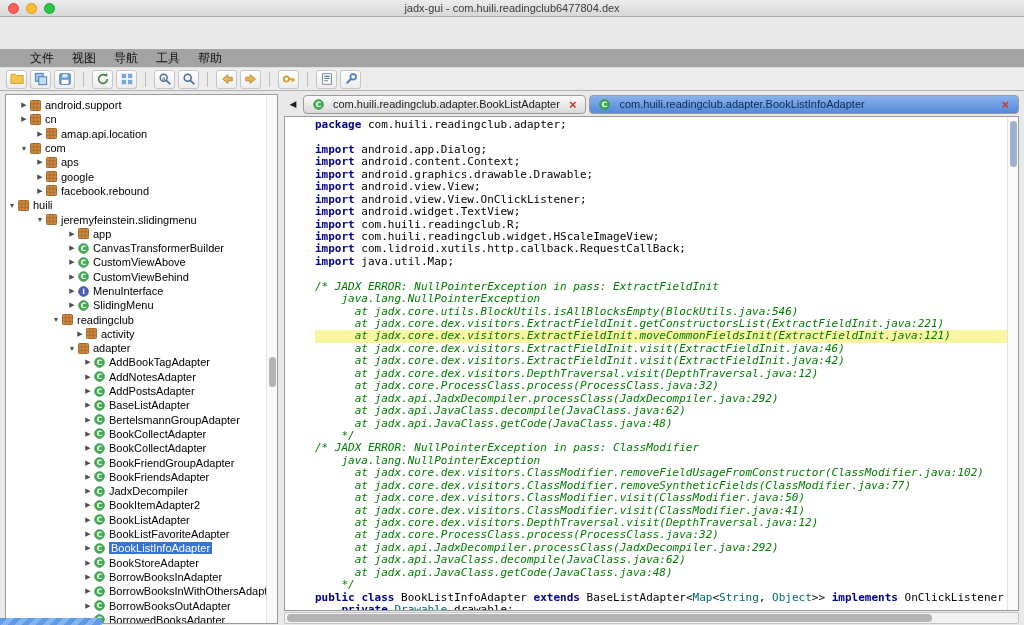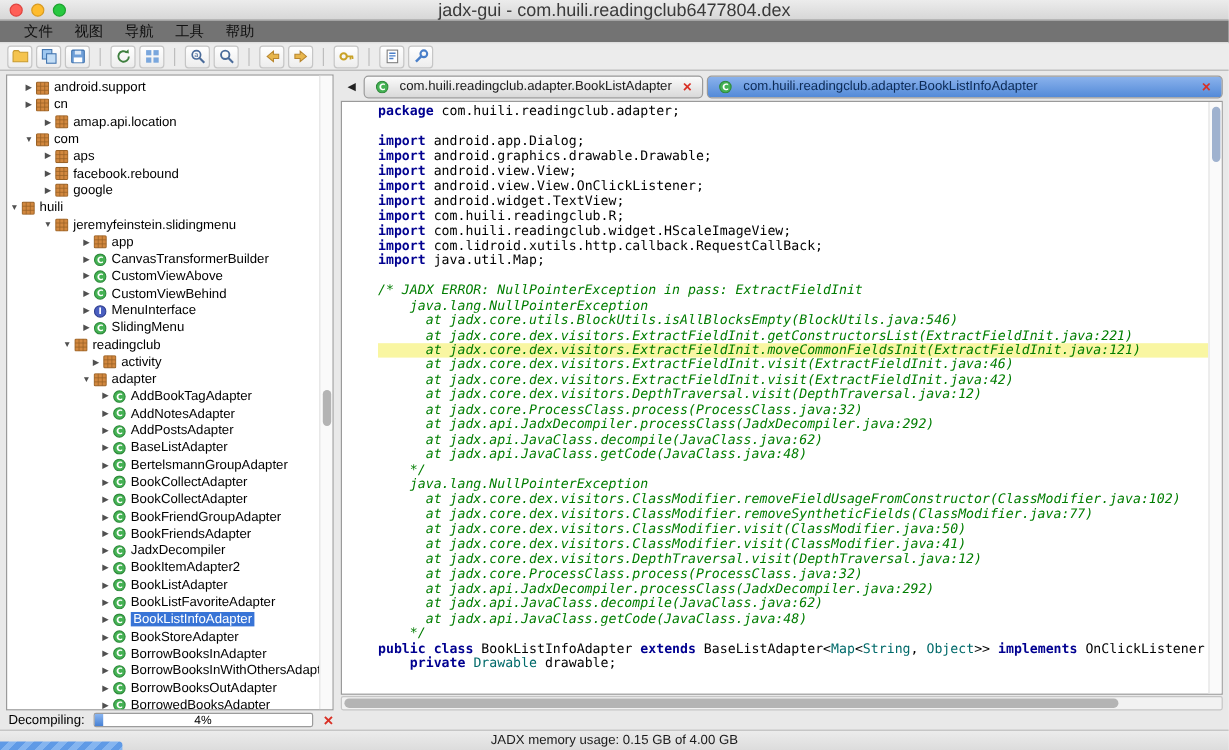--- a/index.html
+++ b/index.html
@@ -5,23 +5,23 @@
   * { margin:0; padding:0; box-sizing:border-box; }
   html,body { width:1024px; height:625px; overflow:hidden; }
   body { font-family:"Liberation Sans","DejaVu Sans",sans-serif; background:#e9e9e9; position:relative; }
 
   .titlebar { height:17px; background:linear-gradient(#ececec,#d7d7d7); border-bottom:1px solid #ababab; display:flex; align-items:center; position:relative; }
   .traffic { position:absolute; left:8px; top:3px; display:flex; gap:7px; }
   .light { width:11px; height:11px; border-radius:50%; display:inline-block; }
   .light.red    { background:var(--traffic_red);    border:1px solid #df4540; }
   .light.yellow { background:var(--traffic_yellow); border:1px solid #d89b22; }
   .light.green  { background:var(--traffic_green);  border:1px solid #1da32f; }
-  .title { flex:1; text-align:center; font-size:15px; color:#3a3a3a; line-height:15px; }
-
-  .menubar { height:19px; background:#737373; display:flex; align-items:center; padding-left:11px; border-bottom:1px solid #dedede; }
+  .title { flex:1; text-align:center; font-size:11px; color:#3a3a3a; line-height:15px; }
+
+  .menubar { height:19px; background:#a3a3a3; display:flex; align-items:center; padding-left:21px; border-bottom:1px solid #dedede;margin-top:32px; }
   .menu-item { font-size:12px; color:#111; padding:0 9px; cursor:default; }
 
   .toolbar { height:23px; background:#ececec; border-bottom:1px solid #b3b3b3; display:flex; align-items:center; padding-left:6px; gap:3px; }
   .tbtn { width:21px; height:19px; border:1px solid #c6c6c6; border-radius:3px; background:linear-gradient(#ffffff,#ededed); display:flex; align-items:center; justify-content:center; }
   .tbtn svg { width:14px; height:14px; display:block; }
   .tsep { width:1px; height:15px; background:#bdbdbd; margin:0 5px; }
 
   .main { display:flex; height:533px; padding:3px 5px 0 5px; }
   .left-panel { width:273px; background:#fff; border:1px solid #9a9a9a; display:flex; overflow:hidden; }
   .tree { flex:1; overflow:hidden; padding-top:3px; }
@@ -247,31 +247,31 @@
           <span class="tree-label">aps</span>
         </div>
         <div class="tree-row" style="padding-left: 28px;">
           <span class="arrow">▶</span>
           <span class="node-icon">
             <svg viewBox="0 0 12 12">
               <rect x="0.5" y="0.5" width="11" height="11" rx="1" fill="#d2883f" stroke="#9a6226"></rect>
               <path d="M0.5 4.2h11M0.5 7.9h11M4.2 0.5v11M7.9 0.5v11" stroke="#9a6226" stroke-width="0.7" fill="none"></path>
             </svg>
           </span>
+          <span class="tree-label">google</span>
+        </div>
+        <div class="tree-row" style="padding-left: 28px;">
+          <span class="arrow">▶</span>
+          <span class="node-icon">
+            <svg viewBox="0 0 12 12">
+              <rect x="0.5" y="0.5" width="11" height="11" rx="1" fill="#d2883f" stroke="#9a6226"></rect>
+              <path d="M0.5 4.2h11M0.5 7.9h11M4.2 0.5v11M7.9 0.5v11" stroke="#9a6226" stroke-width="0.7" fill="none"></path>
+            </svg>
+          </span>
           <span class="tree-label">facebook.rebound</span>
-        </div>
-        <div class="tree-row" style="padding-left: 28px;">
-          <span class="arrow">▶</span>
-          <span class="node-icon">
-            <svg viewBox="0 0 12 12">
-              <rect x="0.5" y="0.5" width="11" height="11" rx="1" fill="#d2883f" stroke="#9a6226"></rect>
-              <path d="M0.5 4.2h11M0.5 7.9h11M4.2 0.5v11M7.9 0.5v11" stroke="#9a6226" stroke-width="0.7" fill="none"></path>
-            </svg>
-          </span>
-          <span class="tree-label">google</span>
         </div>
         <div class="tree-row" style="">
           <span class="arrow">▼</span>
           <span class="node-icon">
             <svg viewBox="0 0 12 12">
               <rect x="0.5" y="0.5" width="11" height="11" rx="1" fill="#d2883f" stroke="#9a6226"></rect>
               <path d="M0.5 4.2h11M0.5 7.9h11M4.2 0.5v11M7.9 0.5v11" stroke="#9a6226" stroke-width="0.7" fill="none"></path>
             </svg>
           </span>
           <span class="tree-label">huili</span>
@@ -594,20 +594,21 @@
           </span>
           <span class="tab-label">com.huili.readingclub.adapter.BookListInfoAdapter</span>
           <span class="close">×</span>
         </div>
       </div>
     <div class="code-panel">
       <div class="code">
           <div class="code-line"><span class="tok-k">package</span><span class="tok-p"> com.huili.readingclub.adapter;</span></div>
           <div class="code-line">&nbsp;</div>
           <div class="code-line"><span class="tok-k">import</span><span class="tok-p"> android.app.Dialog;</span></div>
+          <div class="code-line"><span class="tok-k">import</span><span class="tok-p"> android.content.Context;</span></div>
           <div class="code-line"><span class="tok-k">import</span><span class="tok-p"> android.graphics.drawable.Drawable;</span></div>
           <div class="code-line"><span class="tok-k">import</span><span class="tok-p"> android.view.View;</span></div>
           <div class="code-line"><span class="tok-k">import</span><span class="tok-p"> android.view.View.OnClickListener;</span></div>
           <div class="code-line"><span class="tok-k">import</span><span class="tok-p"> android.widget.TextView;</span></div>
           <div class="code-line"><span class="tok-k">import</span><span class="tok-p"> com.huili.readingclub.R;</span></div>
           <div class="code-line"><span class="tok-k">import</span><span class="tok-p"> com.huili.readingclub.widget.HScaleImageView;</span></div>
           <div class="code-line"><span class="tok-k">import</span><span class="tok-p"> com.lidroid.xutils.http.callback.RequestCallBack;</span></div>
           <div class="code-line"><span class="tok-k">import</span><span class="tok-p"> java.util.Map;</span></div>
           <div class="code-line">&nbsp;</div>
           <div class="code-line"><span class="tok-c">/* JADX ERROR: NullPointerException in pass: ExtractFieldInit</span></div>
@@ -616,20 +617,21 @@
           <div class="code-line"><span class="tok-c">      at jadx.core.dex.visitors.ExtractFieldInit.getConstructorsList(ExtractFieldInit.java:221)</span></div>
           <div class="code-line hl"><span class="tok-c">      at jadx.core.dex.visitors.ExtractFieldInit.moveCommonFieldsInit(ExtractFieldInit.java:121)</span></div>
           <div class="code-line"><span class="tok-c">      at jadx.core.dex.visitors.ExtractFieldInit.visit(ExtractFieldInit.java:46)</span></div>
           <div class="code-line"><span class="tok-c">      at jadx.core.dex.visitors.ExtractFieldInit.visit(ExtractFieldInit.java:42)</span></div>
           <div class="code-line"><span class="tok-c">      at jadx.core.dex.visitors.DepthTraversal.visit(DepthTraversal.java:12)</span></div>
           <div class="code-line"><span class="tok-c">      at jadx.core.ProcessClass.process(ProcessClass.java:32)</span></div>
           <div class="code-line"><span class="tok-c">      at jadx.api.JadxDecompiler.processClass(JadxDecompiler.java:292)</span></div>
           <div class="code-line"><span class="tok-c">      at jadx.api.JavaClass.decompile(JavaClass.java:62)</span></div>
           <div class="code-line"><span class="tok-c">      at jadx.api.JavaClass.getCode(JavaClass.java:48)</span></div>
           <div class="code-line"><span class="tok-c">    */</span></div>
+          <div class="code-line"><span class="tok-c">/* JADX ERROR: NullPointerException in pass: ClassModifier</span></div>
           <div class="code-line"><span class="tok-c">    java.lang.NullPointerException</span></div>
           <div class="code-line"><span class="tok-c">      at jadx.core.dex.visitors.ClassModifier.removeFieldUsageFromConstructor(ClassModifier.java:102)</span></div>
           <div class="code-line"><span class="tok-c">      at jadx.core.dex.visitors.ClassModifier.removeSyntheticFields(ClassModifier.java:77)</span></div>
           <div class="code-line"><span class="tok-c">      at jadx.core.dex.visitors.ClassModifier.visit(ClassModifier.java:50)</span></div>
           <div class="code-line"><span class="tok-c">      at jadx.core.dex.visitors.ClassModifier.visit(ClassModifier.java:41)</span></div>
           <div class="code-line"><span class="tok-c">      at jadx.core.dex.visitors.DepthTraversal.visit(DepthTraversal.java:12)</span></div>
           <div class="code-line"><span class="tok-c">      at jadx.core.ProcessClass.process(ProcessClass.java:32)</span></div>
           <div class="code-line"><span class="tok-c">      at jadx.api.JadxDecompiler.processClass(JadxDecompiler.java:292)</span></div>
           <div class="code-line"><span class="tok-c">      at jadx.api.JavaClass.decompile(JavaClass.java:62)</span></div>
           <div class="code-line"><span class="tok-c">      at jadx.api.JavaClass.getCode(JavaClass.java:48)</span></div>

